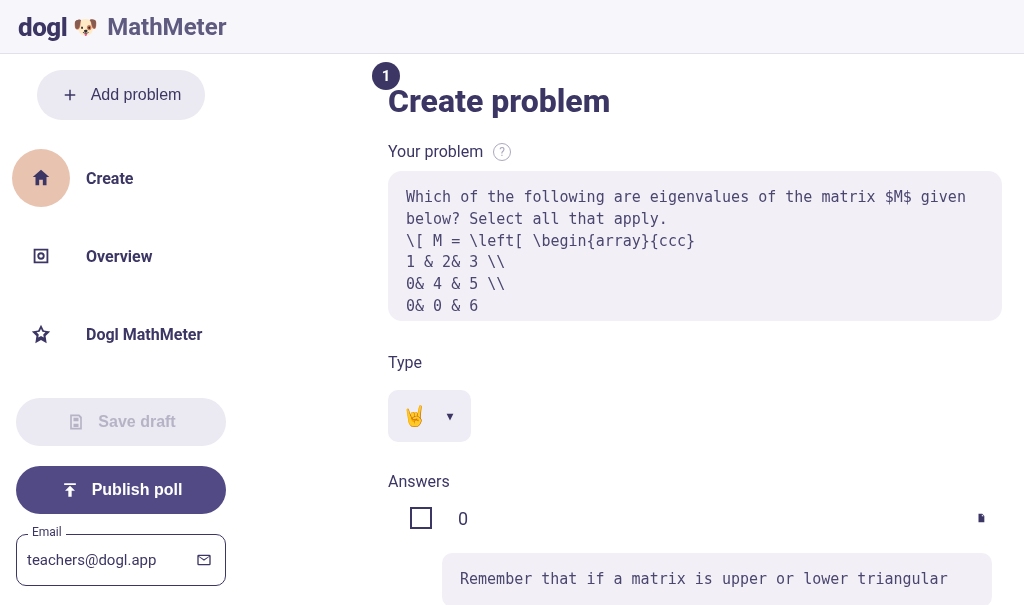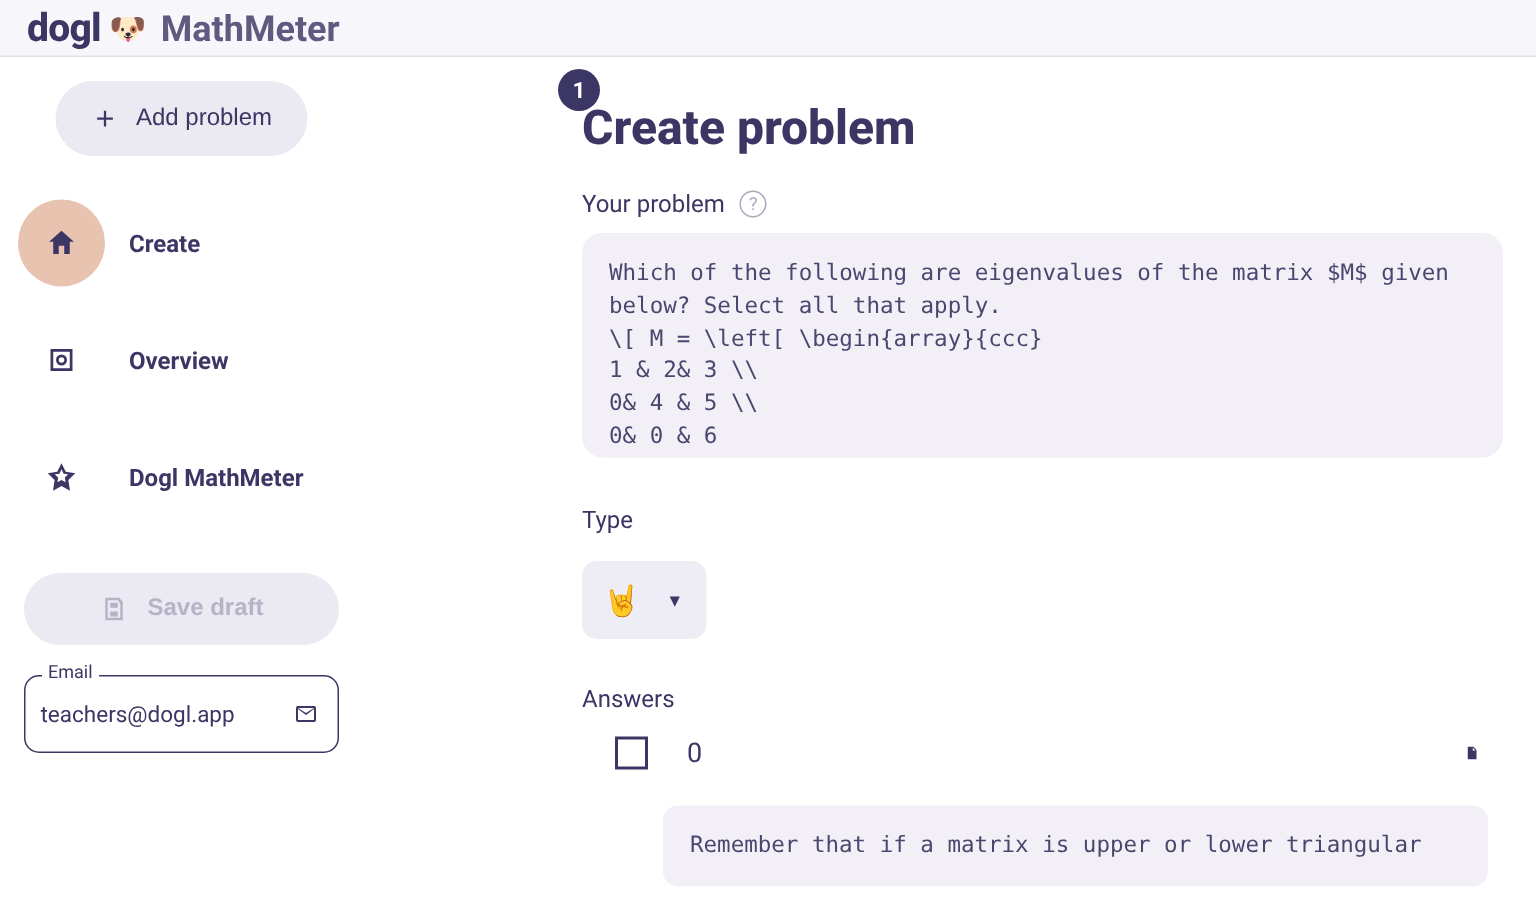--- a/index.html
+++ b/index.html
@@ -19,21 +19,21 @@
     margin: 0;
     font-family: -apple-system, BlinkMacSystemFont, "Segoe UI", Roboto, Helvetica, Arial, sans-serif;
     background: #fff;
     color: var(--purple);
     width: 1024px;
     height: 605px;
     overflow: hidden;
   }
   
   .header {
-    height: 38px;
+    height: 54px;
     border-bottom: 1px solid #E2E0EA;
     display: flex;
     align-items: center;
     padding: 0 18px;
     gap: 10px;
     background: var(--bg-light);
   }
   .logo-block { display: flex; align-items: center; gap: 6px; }
   .logo-text {
     font-size: 26px;
@@ -305,20 +305,26 @@
 
     <div class="spacer"></div>
 
     <button class="pill-btn pill-save">
       <svg viewBox="0 0 24 24">
           <path d="M5 3h11l3 3v15H5V3zm2 2v14h10V7.83L15.17 5H7zm2 9h6v4H9v-4zm0-7h6v4H9V5z"></path>
         </svg>
       <span>Save draft</span>
     </button>
 
+    <button class="pill-btn pill-publish">
+      <svg viewBox="0 0 24 24">
+          <path d="M5 4h14v2H5V4zm7 3l6 6h-4v7h-4v-7H6l6-6z"></path>
+        </svg>
+      <span>Publish poll</span>
+    </button>
 
     <div class="email-box">
       <span class="email-legend">Email</span>
       <input class="email-input" type="text" value="teachers@dogl.app" style="">
       <button class="email-send">
         <svg viewBox="0 0 24 24">
             <path d="M4 4h16a2 2 0 012 2v12a2 2 0 01-2 2H4a2 2 0 01-2-2V6a2 2 0 012-2zm8 9L4 7v11h16V7l-8 6zm0-2l8-5H4l8 5z"></path>
           </svg>
       </button>
     </div>

